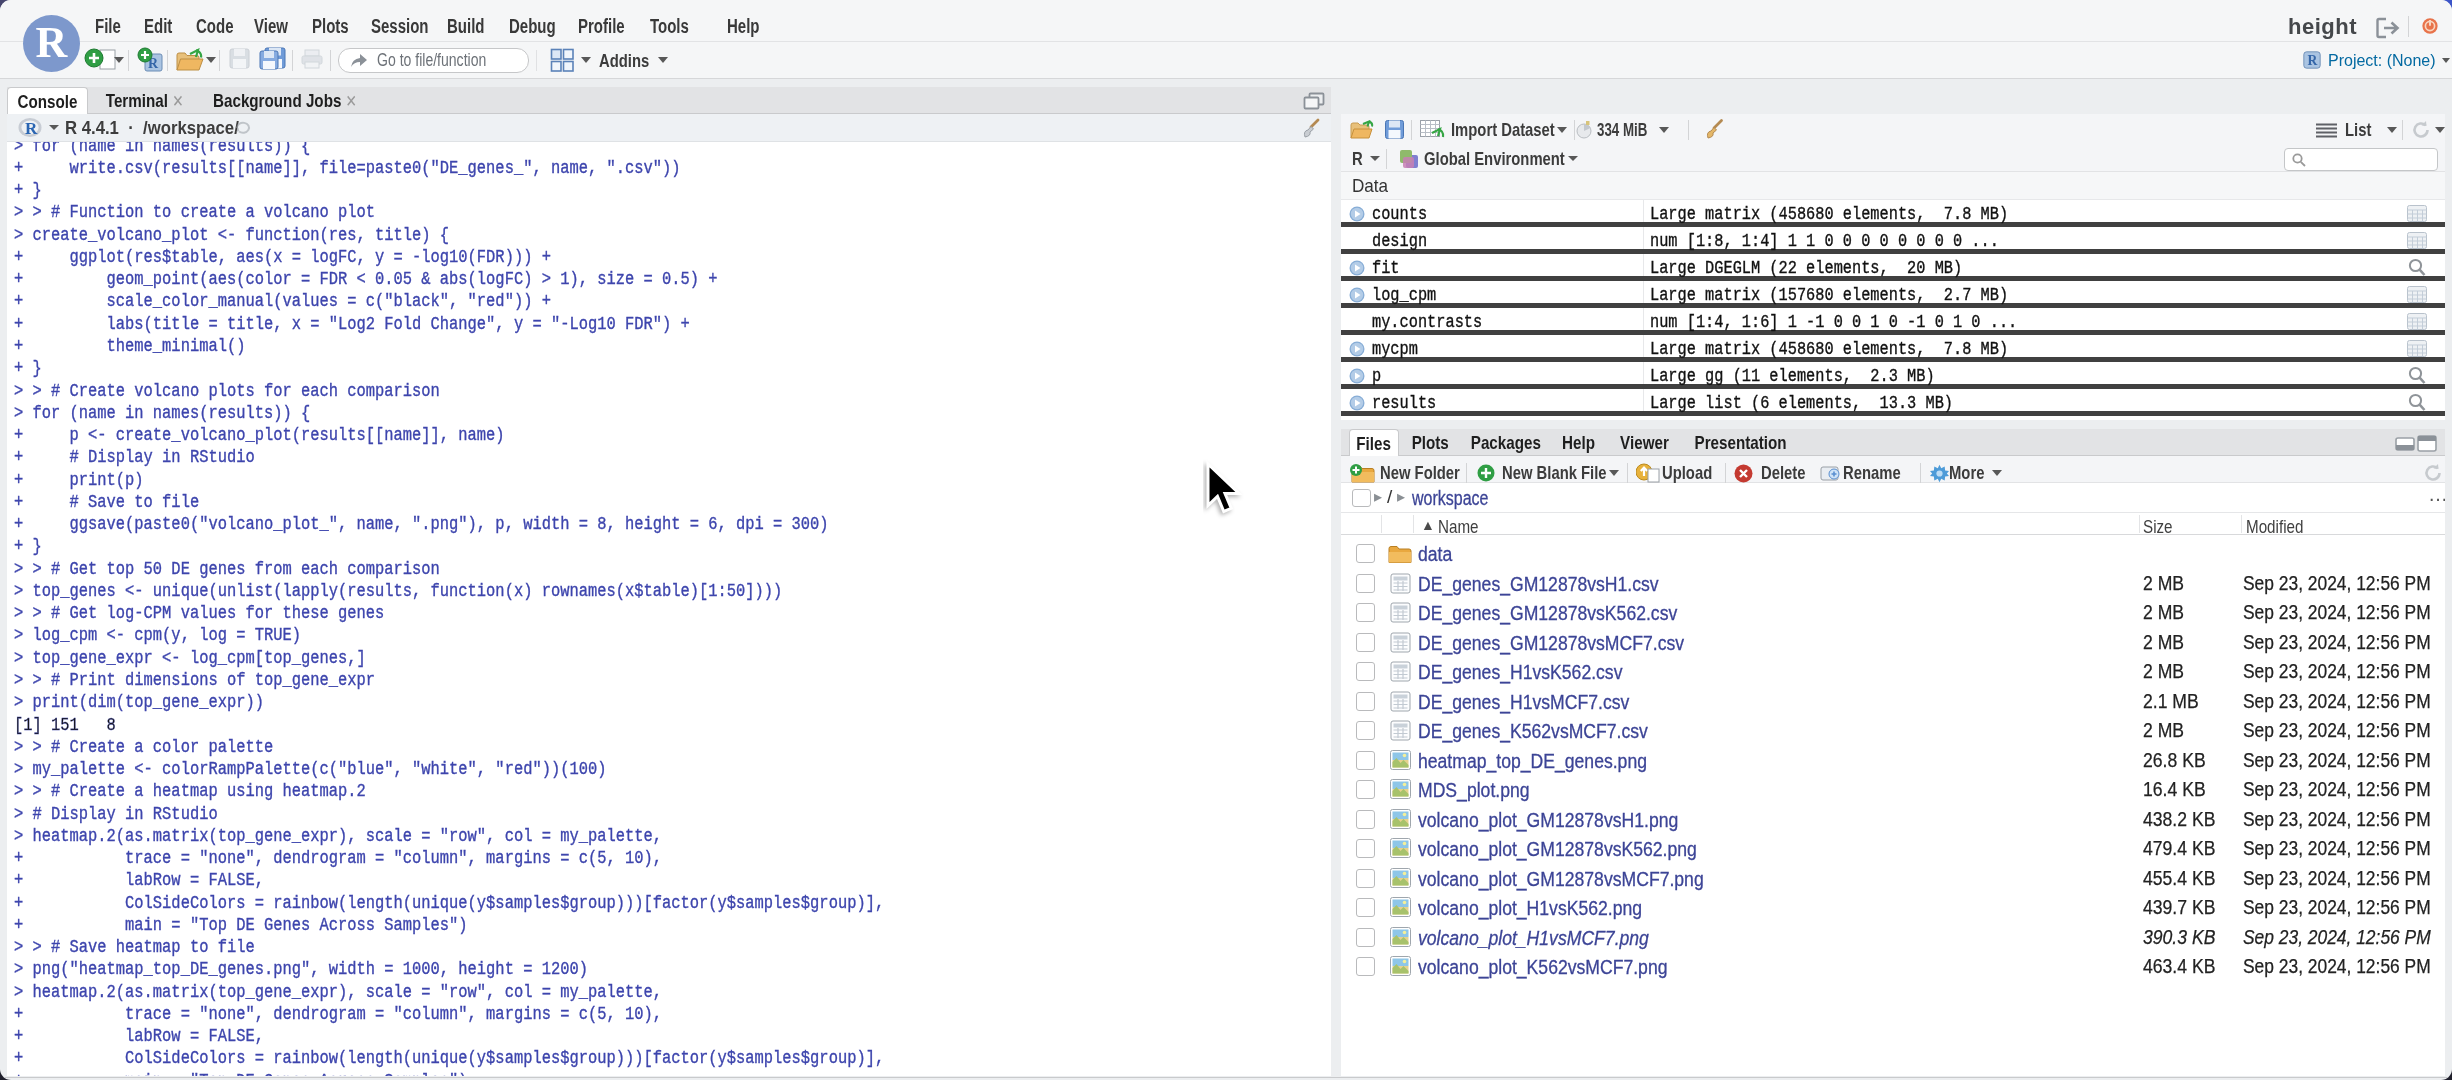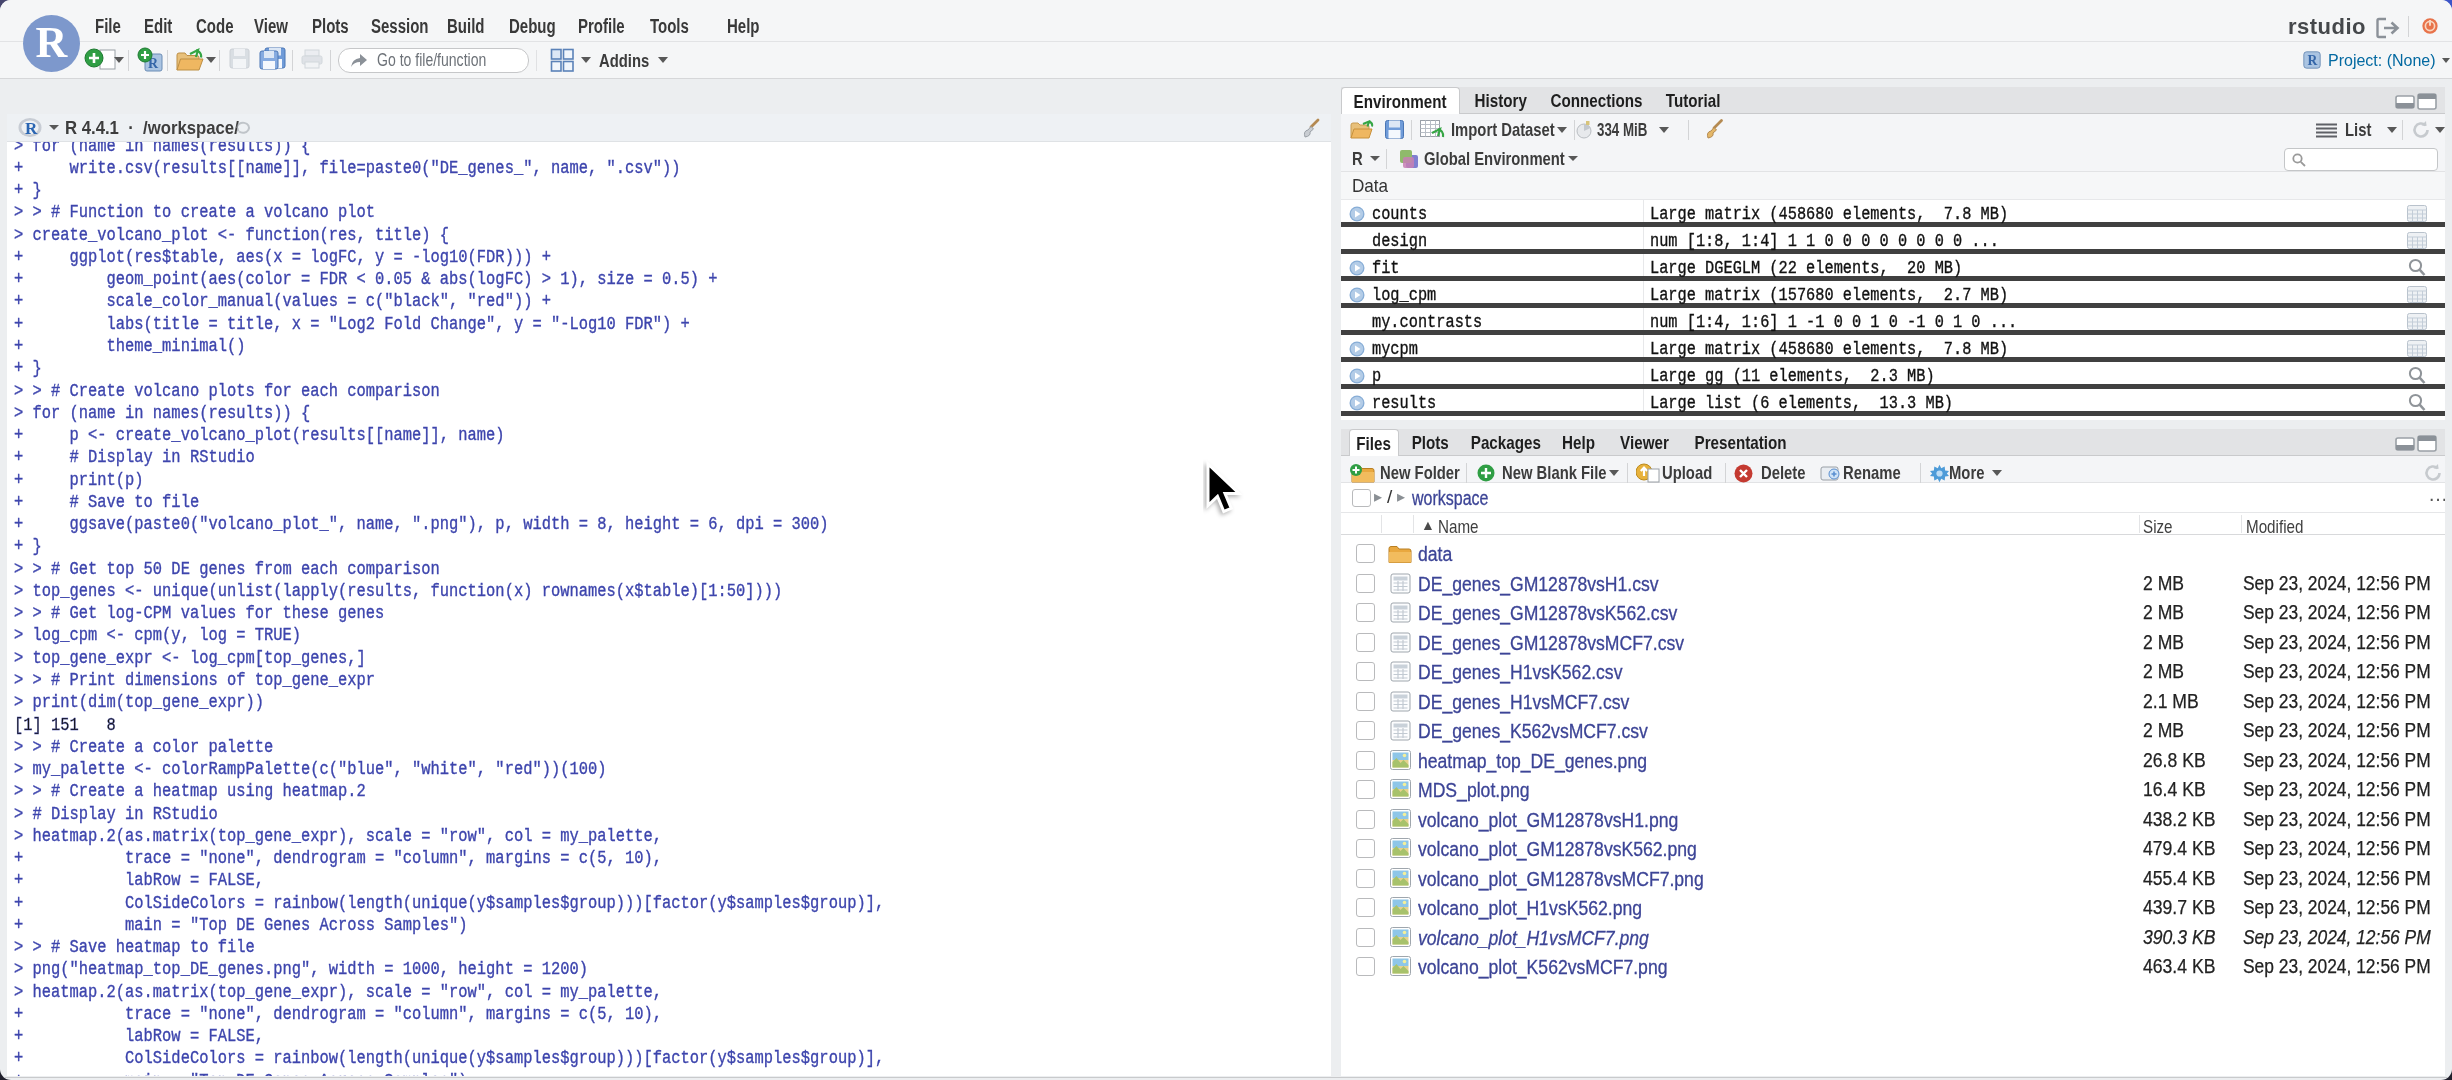--- a/index.html
+++ b/index.html
@@ -75,21 +75,21 @@
     <span class="menuitem" style="left:144px">Edit</span>
     <span class="menuitem" style="left:196px">Code</span>
     <span class="menuitem" style="left:254px">View</span>
     <span class="menuitem" style="left:312px">Plots</span>
     <span class="menuitem" style="left:371px">Session</span>
     <span class="menuitem" style="left:447px">Build</span>
     <span class="menuitem" style="left:509px">Debug</span>
     <span class="menuitem" style="left:578px">Profile</span>
     <span class="menuitem" style="left:650px">Tools</span>
     <span class="menuitem" style="left:727px">Help</span>
-    <span class="abs" style="left:2288px;top:14px;font-size:22px;font-weight:700;color:#45484b;letter-spacing:.5px;">rstudio</span>
+    <span class="abs" style="left:2288px;top:14px;font-size:22px;font-weight:700;color:#45484b;letter-spacing:.5px;">height</span>
     <div id="toolbar">
       <svg class="abs" style="left:84px;top:48px;" width="40" height="25" viewBox="0 0 40 25">
         <rect x="16" y="2" width="15" height="19" fill="#fff" stroke="#9aa0a6"></rect>
         <circle cx="10" cy="10" r="9" fill="#2f9e44" stroke="#1d7a30"></circle>
         <path d="M10 5 V15 M5 10 H15" stroke="#fff" stroke-width="2.6"></path>
       </svg>
       <div class="caret" style="left:114px;top:57px;"></div>
       <div class="hsep" style="left:128px;"></div>
       <svg class="abs" style="left:137px;top:47px;" width="27" height="26" viewBox="0 0 27 26">
         <rect x="8" y="7" width="17" height="17" rx="2" fill="#aac4e2" stroke="#6b8cb5"></rect>
@@ -154,20 +154,29 @@
       <svg class="abs" style="left:2302px;top:50px;" width="20" height="20" viewBox="0 0 22 22">
         <rect x="2" y="2" width="18" height="18" rx="3" fill="#aac4e2" stroke="#6b8cb5"></rect>
         <text x="6" y="17" font-family="Liberation Serif,serif" font-size="15" font-weight="700" fill="#3566a8">R</text>
       </svg>
       <span class="abs" style="left:2328px;top:52px;font-size:16px;color:#0369a1;">Project: (None)</span>
       <div class="caret" style="left:2442px;top:58px;border-left-width:4px;border-right-width:4px;border-top-width:5px;"></div>
     </div>
   </div>
   <div class="rlogo">R</div>
 
+  <div class="tabstrip" style="left:7px;top:87px;width:1324px;">
+    <div class="tab active" style="left:0;width:81px;"><span class="tl">Console</span></div>
+    <div class="tab" style="left:82px;width:112px;"><span class="tl">Terminal <span class="tabx">✕</span></span></div>
+    <div class="tab" style="left:188px;width:172px;"><span class="tl">Background Jobs <span class="tabx">✕</span></span></div>
+    <svg class="abs" style="left:1296px;top:5px;" width="22" height="18" viewBox="0 0 22 18">
+      <rect x="6.5" y="1.5" width="14" height="11" rx="1" fill="#eceef0" stroke="#8b9198" stroke-width="1.8"></rect>
+      <rect x="1.5" y="5.5" width="14" height="11" rx="1" fill="#f5f6f7" stroke="#8b9198" stroke-width="1.8"></rect>
+    </svg>
+  </div>
   <div class="pane" id="consolePane" style="left:7px;top:114px;width:1324px;height:962px;">
     <div id="consoleHead">
       <svg class="abs" style="left:11px;top:3px;" width="24" height="21" viewBox="0 0 24 21">
         <ellipse cx="12" cy="10.5" rx="11.5" ry="9.5" fill="#c7ccd4"></ellipse>
         <ellipse cx="12" cy="10.5" rx="8.6" ry="7" fill="#eef1f4"></ellipse>
         <text x="7" y="17" font-family="Liberation Serif,serif" font-size="17" font-weight="700" fill="#2a65b2">R</text>
       </svg>
       <div class="caret" style="left:42px;top:11px;border-top-width:5px;"></div>
       <span class="abs sqz" style="left:58px;top:3px;font-size:19px;font-weight:700;color:#3d3d3d;--sx:.88;transform:scaleX(.88);">R 4.4.1 &nbsp;·&nbsp; /workspace/</span>
       <svg class="abs" style="left:228px;top:5px;opacity:.55;" width="18" height="16" viewBox="0 0 18 16">
@@ -217,34 +226,20 @@
 +           main = "Top DE Genes Across Samples")
 &gt; &gt; # Save heatmap to file
 &gt; png("heatmap_top_DE_genes.png", width = 1000, height = 1200)
 &gt; heatmap.2(as.matrix(top_gene_expr), scale = "row", col = my_palette,
 +           trace = "none", dendrogram = "column", margins = c(5, 10),
 +           labRow = FALSE,
 +           ColSideColors = rainbow(length(unique(y$samples$group)))[factor(y$samples$group)],
 +           main = "Top DE Genes Across Samples")</pre>
   </div>
 
-  <div class="tabstrip" style="left:1341px;top:87px;width:1104px;">
-    <div class="tab active" style="left:0;width:119px;"><span class="tl">Environment</span></div>
-    <div class="tab" style="left:120px;width:80px;"><span class="tl">History</span></div>
-    <div class="tab" style="left:192px;width:128px;"><span class="tl">Connections</span></div>
-    <div class="tab" style="left:305px;width:95px;"><span class="tl">Tutorial</span></div>
-    <svg class="abs" style="left:1054px;top:8px;" width="20" height="14" viewBox="0 0 20 14">
-      <rect x="1" y="1" width="18" height="12" rx="2" fill="#fff" stroke="#9aa0a6" stroke-width="1.6"></rect>
-      <rect x="1" y="8" width="18" height="5" fill="#8b9198"></rect>
-    </svg>
-    <svg class="abs" style="left:1076px;top:6px;" width="20" height="17" viewBox="0 0 20 17">
-      <rect x="1" y="1" width="18" height="15" rx="2" fill="#fff" stroke="#9aa0a6" stroke-width="1.6"></rect>
-      <rect x="1" y="1" width="18" height="5" fill="#8b9198"></rect>
-    </svg>
-  </div>
   <div class="pane" id="envPane" style="left:1341px;top:114px;width:1104px;height:306px;">
     <div class="toolrow" style="top:0;height:44px;">
       <svg class="abs" style="left:9px;top:6px;" width="24" height="20" viewBox="0 0 24 20">
         <path d="M1 18 L1 5 Q1 3 3 3 L8 3 L10 5 L18 5 Q19 5 19 7 L19 9" fill="#e8c07a" stroke="#c89b50" stroke-width="1"></path>
         <path d="M1 18 L4 9 L22 9 L19 18 Z" fill="#efb761" stroke="#c8913c" stroke-width="1"></path>
         <path d="M13 4 l6-2.5 -1.5 5 M19 1.5 q4 1.5 3 5" stroke="#35a544" stroke-width="2" fill="none"></path>
       </svg>
       <svg class="abs" style="left:44px;top:6px;" width="19" height="19" viewBox="0 0 19 19">
         <rect x="0.5" y="0.5" width="18" height="18" rx="2" fill="#6f9bd8" stroke="#4a76b5"></rect>
         <rect x="4" y="0.5" width="11" height="7" fill="#dce7f5"></rect>

